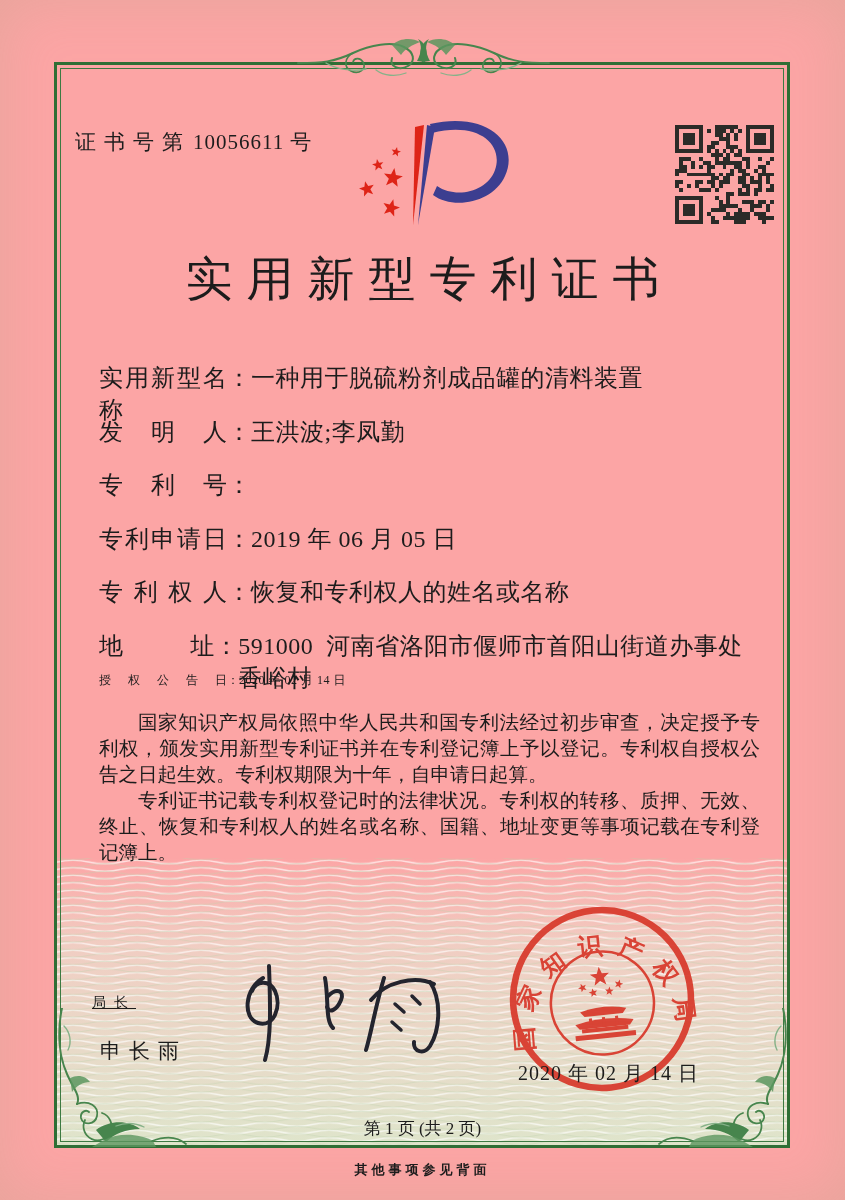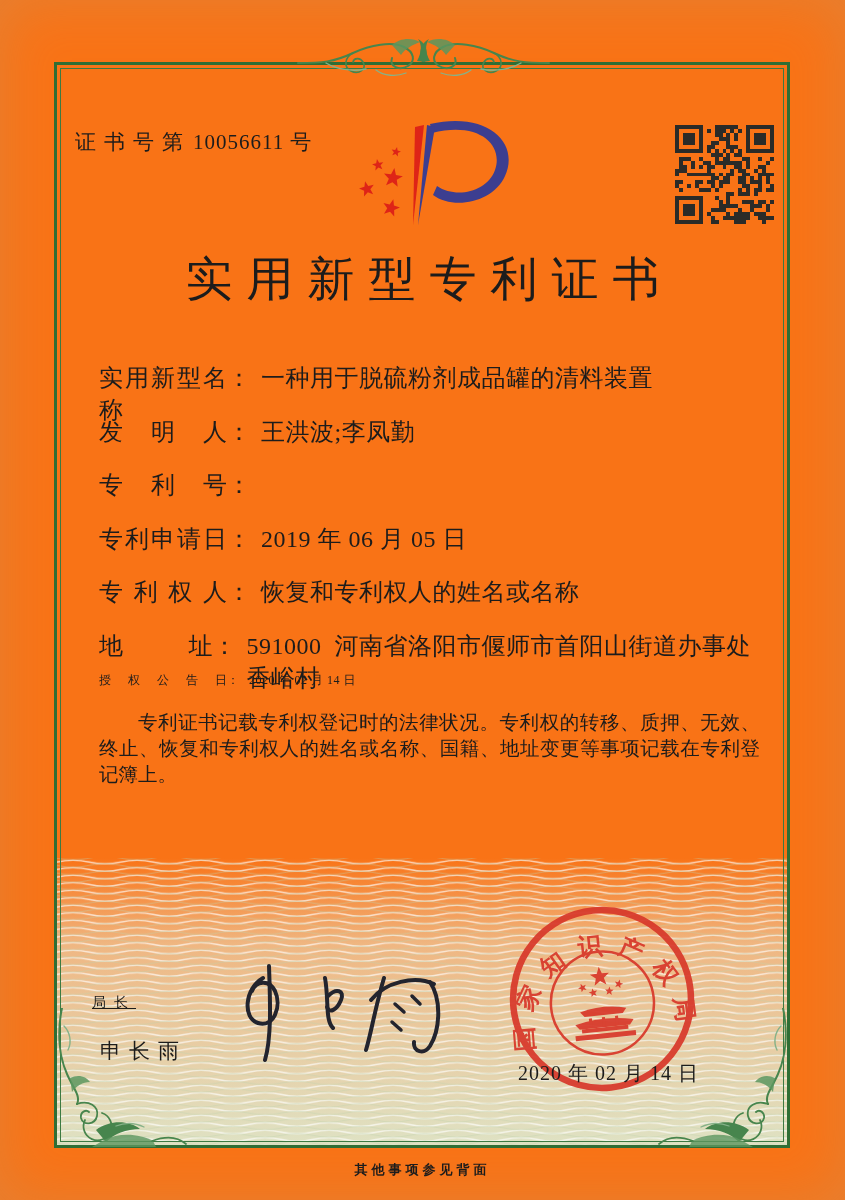--- a/index.html
+++ b/index.html
@@ -1,18 +1,18 @@
 <!DOCTYPE html>
 <html><head>
 <meta charset="utf-8">
 <style>
   html,body{margin:0;padding:0;background:#e8e4d4;}
   #paper{
     position:relative; width:845px; height:1200px; overflow:hidden;
-    background:#f97316;
+    background:#fca5a5;
     box-shadow:inset 0 0 60px rgba(175,165,130,.28);
     font-family:"Liberation Serif","DejaVu Serif",serif;
     color:#1c1c1c;
   }
   
   .frame-outer{
     position:absolute; left:54px; top:62px; width:736px; height:1086px;
     border:3px solid #2f6e35; box-sizing:border-box;
   }
   .frame-inner{
@@ -25,21 +25,21 @@
   .cert-no .pfx{letter-spacing:8px;}
   .cert-no .num{letter-spacing:1px; margin-left:2px;}
   .cert-no .sfx{margin-left:6px;}
   .title{
     position:absolute; left:0; right:0; top:248px; text-align:center;
     font-size:47px; font-weight:400; letter-spacing:14px; text-indent:14px;
   }
   .fields{position:absolute; left:99px; top:362px; width:660px;}
   .frow{height:53.5px; font-size:24px; display:flex; align-items:flex-start;}
   .flabel{display:inline-block; width:128px; text-align:justify; text-align-last:justify;}
-  .fvalue{margin-left:10px; white-space:pre-wrap; letter-spacing:.5px;}
+  .fvalue{margin-left:0; white-space:pre-wrap; letter-spacing:.5px;}
   .grant-row{position:absolute; left:99px; top:672px; width:660px; font-size:12px;}
   .grant-right{position:absolute; left:332px; top:0; white-space:nowrap;}
   .grant-right .glabel{letter-spacing:2px;}
   .paras{
     position:absolute; left:99px; top:710px; width:661px;
     font-size:19.5px; line-height:26px; text-align:justify; text-justify:inter-ideograph;
   }
   .paras p{margin:0; text-indent:2em;}
   .officer-title{position:absolute; left:92px; top:994px; font-size:14px; letter-spacing:8px;text-decoration:underline;}
   .officer-name{position:absolute; left:100px; top:1037px; font-size:21px; letter-spacing:8px;}
@@ -471,20 +471,21 @@
     </div>
   </div>
 
   <div class="grant-row z4">
     <span>
       <span class="flabel" style="width:128px;display:inline-block;">授权公告日</span><span>：</span><span class="fvalue" style="white-space:pre;">2020 年 02 月 14 日</span>
     </span>
   </div>
 
   <div class="paras z4">
+    <p>国家知识产权局依照中华人民共和国专利法经过初步审查，决定授予专利权，颁发实用新型专利证书并在专利登记簿上予以登记。专利权自授权公告之日起生效。专利权期限为十年，自申请日起算。</p>
     <p>专利证书记载专利权登记时的法律状况。专利权的转移、质押、无效、终止、恢复和专利权人的姓名或名称、国籍、地址变更等事项记载在专利登记簿上。</p>
   </div>
 
   <div class="officer-title z4">局长</div>
   <div class="officer-name z4">申长雨</div>
 
   <svg class="deco z5" style="left:225px; top:958px;" width="235" height="112" viewBox="0 0 235 112">
     <g fill="none" stroke="#23242e" stroke-width="4" stroke-linecap="round" stroke-linejoin="round">
       <path d="M38,20 C20,30 17,60 33,65 C49,70 57,48 50,33 C44,21 31,23 27,33"></path>
       <path d="M44,8 C45,40 47,78 40,102"></path>
@@ -519,16 +520,17 @@
       <rect x="72" y="123" width="46" height="4"></rect>
       <rect x="65" y="129" width="60" height="5"></rect>
       <rect x="80" y="113" width="3" height="9"></rect>
       <rect x="93" y="113" width="3" height="9"></rect>
       <rect x="106" y="113" width="3" height="9"></rect>
     </g>
   </svg>
 
   <div class="seal-date">2020 年 02 月 14 日</div>
 
+  <div class="page-indicator z4">第 1 页 (共 2 页)</div>
 
   <div class="back-note z4">其他事项参见背面</div>
 
 </div>
 
 </body></html>

